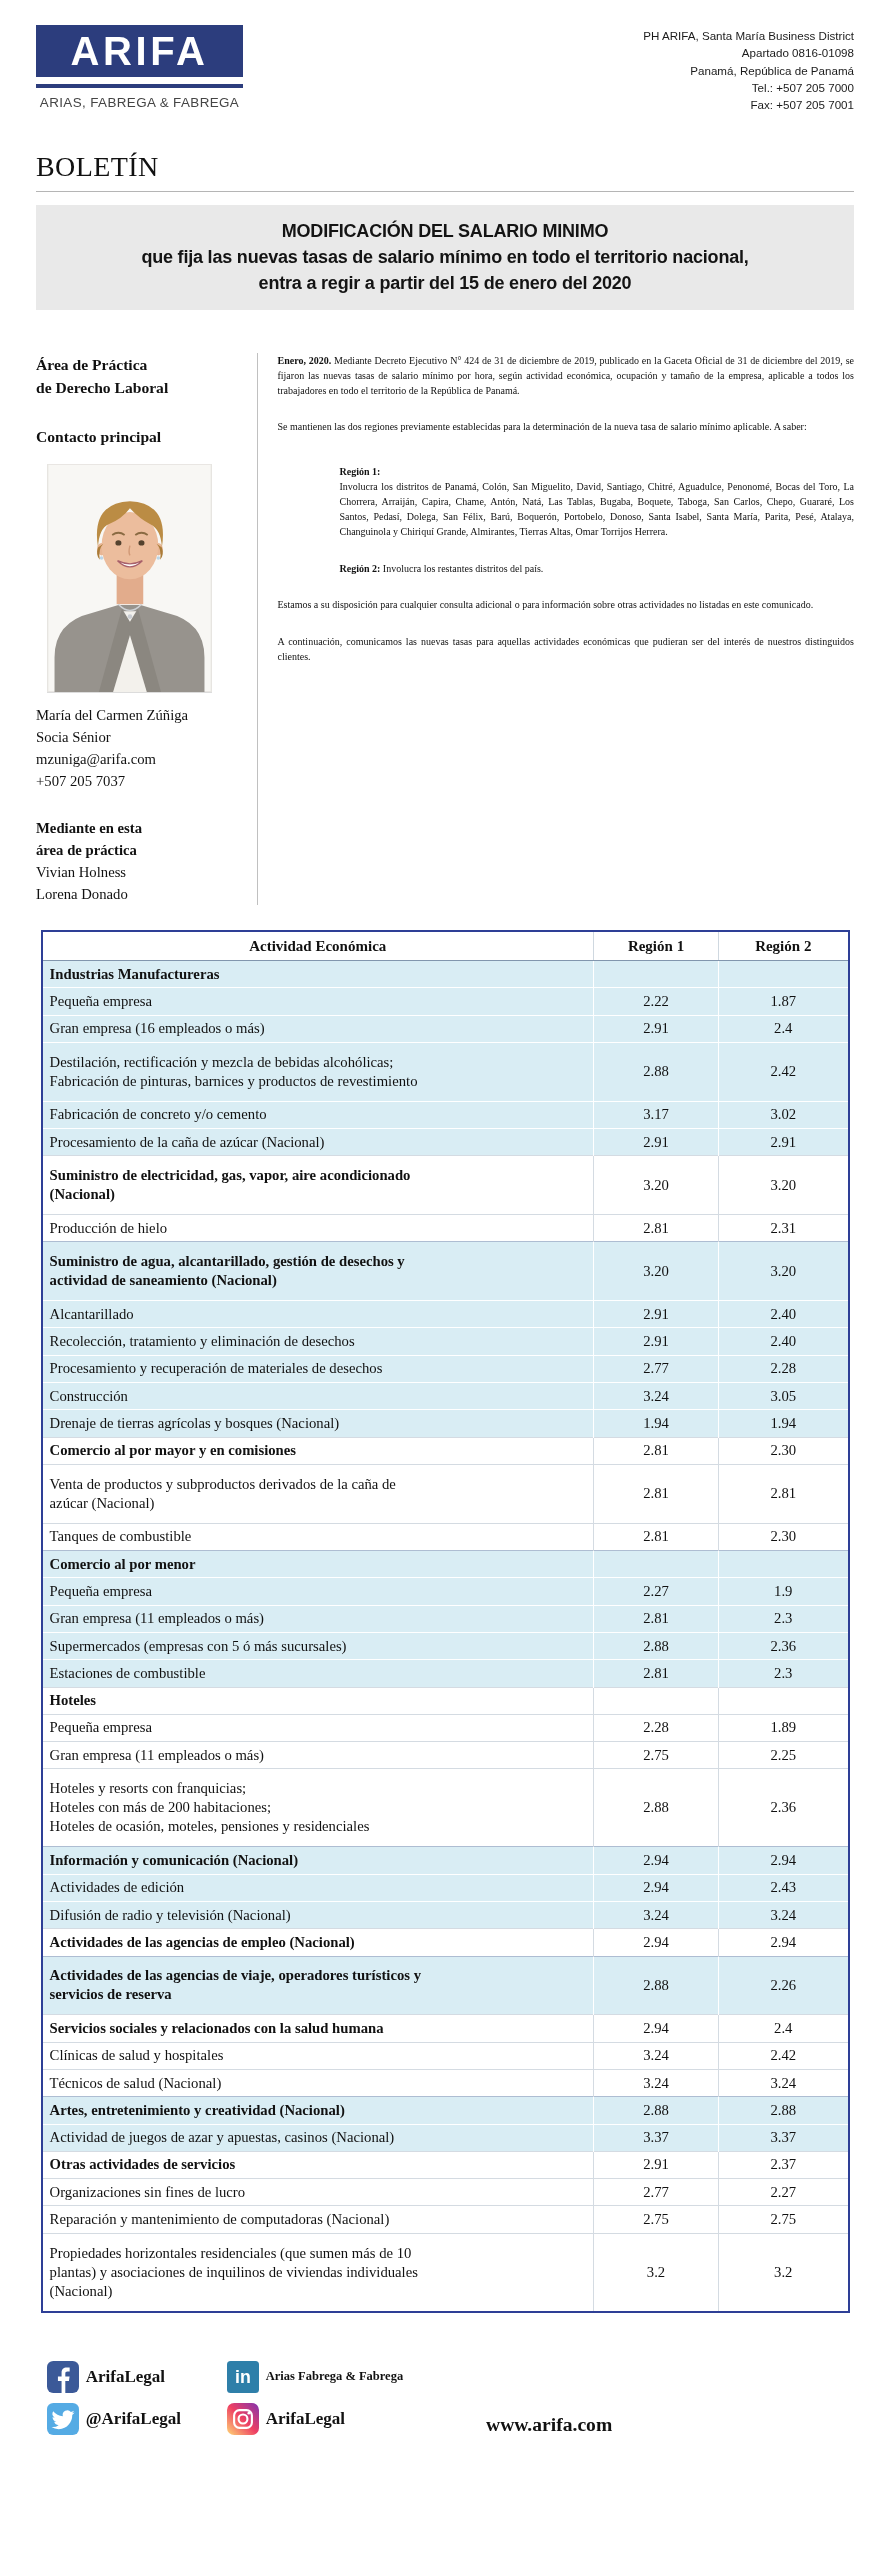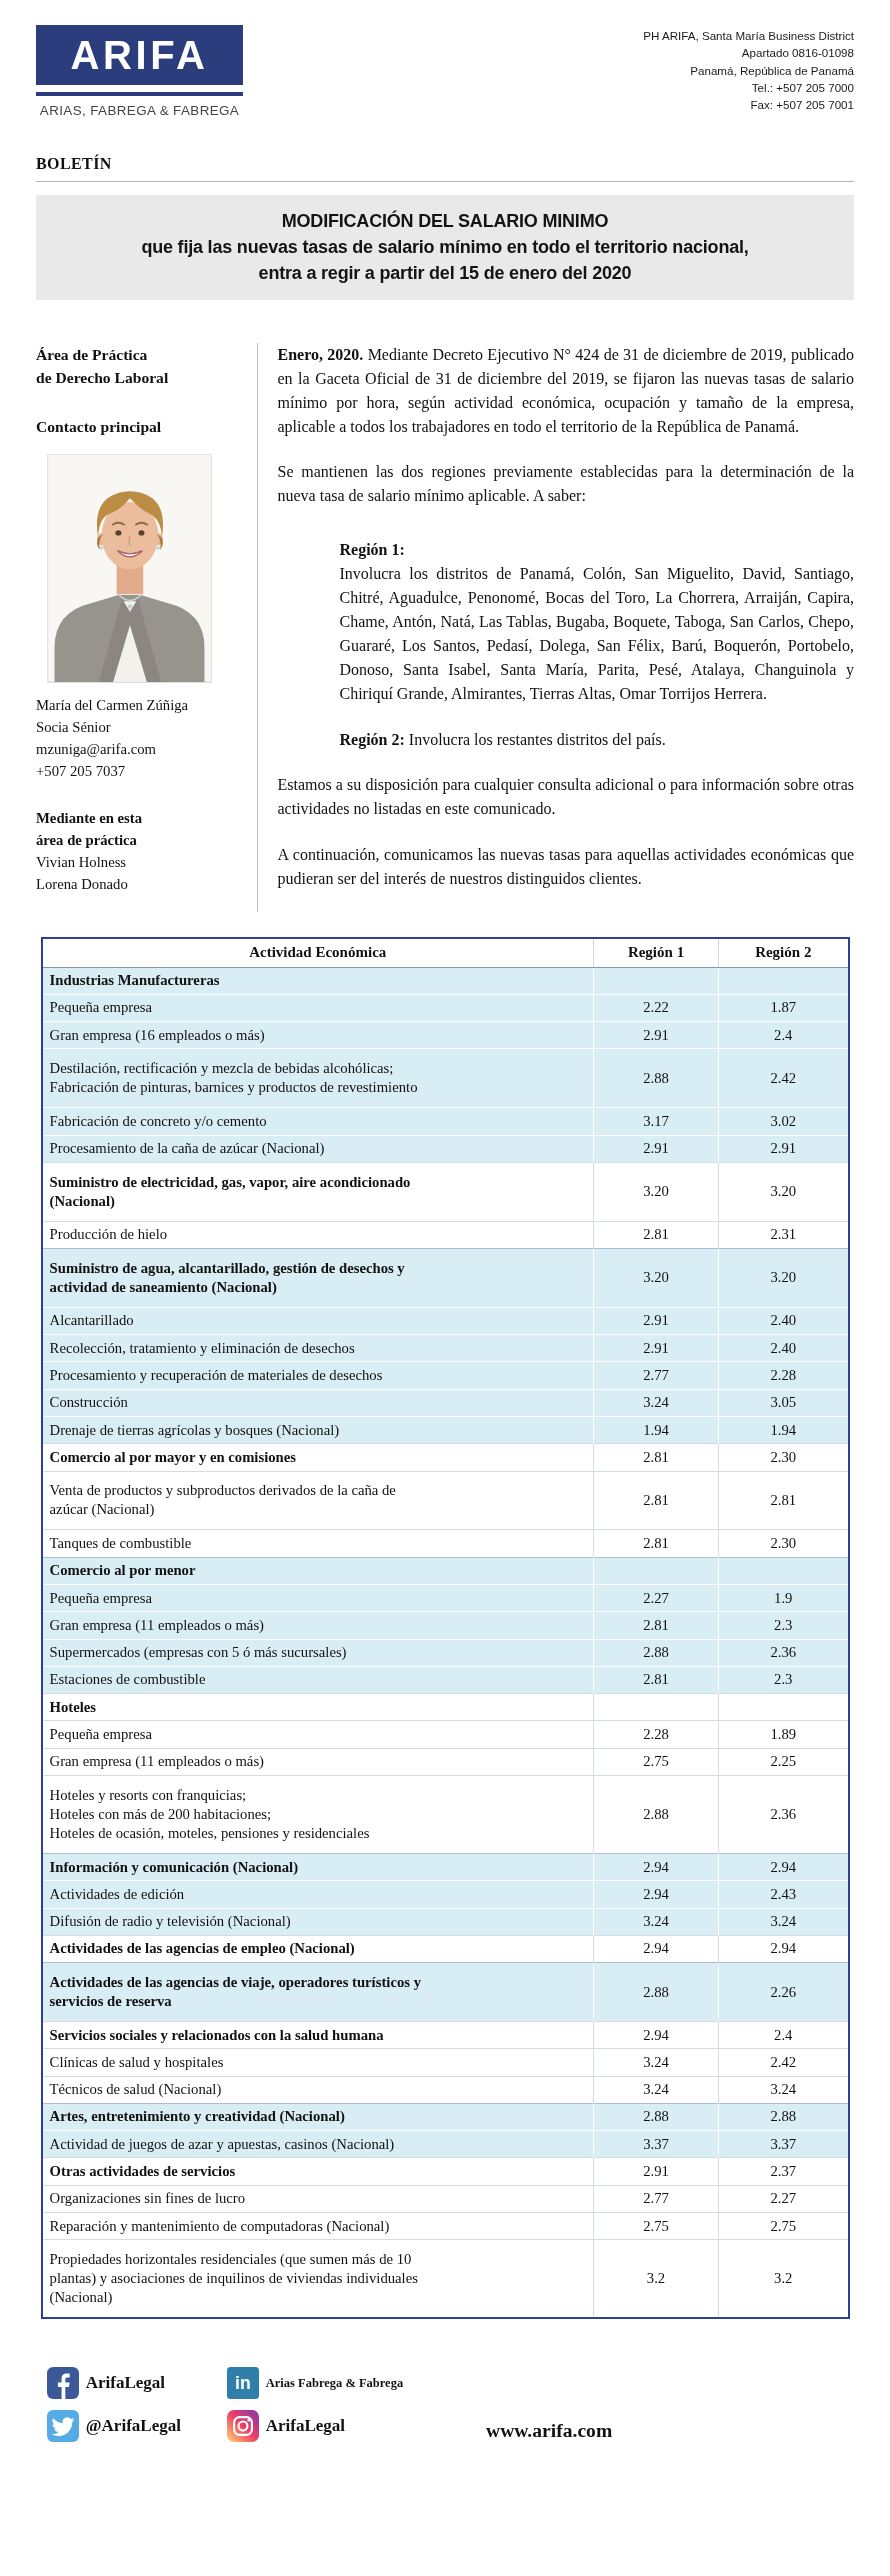--- a/index.html
+++ b/index.html
@@ -11,42 +11,42 @@
   *{box-sizing:border-box;}
   html,body{margin:0;padding:0;}
   body{
     width:890px;height:2576px;overflow:hidden;background:#fff;
     font-family:"Liberation Serif",serif;color:#111;position:relative;
   }
   .page{padding:0 36px;}
 
   
   .top{display:flex;justify-content:space-between;padding-top:25px;}
-  .logo-box{width:207px;height:60px;background:var(--brand-navy);
+  .logo-box{width:207px;height:52px;background:var(--brand-navy);
     display:flex;align-items:center;justify-content:center;}
   .logo-box span{color:#fff;font-family:"Liberation Sans",sans-serif;
     font-weight:bold;font-size:40px;letter-spacing:3.6px;}
   .logo-rule{width:207px;height:3.6px;background:var(--brand-navy);margin-top:7.1px;}
   .logo-caption{margin-top:7.1px;font-family:"Liberation Sans",sans-serif;
     font-size:13.4px;color:#454545;letter-spacing:0.4px;text-align:center;}
   .address{text-align:right;font-family:"Liberation Sans",sans-serif;
     font-size:11.6px;line-height:1.5;color:#1b1b1b;padding-top:1.8px;}
 
   
-  .bulletin-title{font-size:16px;font-weight:bold;margin:37px 0 6px;letter-spacing:0.4px;}
+  .bulletin-title{font-size:28px;font-weight:normal;margin:37px 0 6px;letter-spacing:0.4px;}
   .title-rule{height:0.9px;background:#b5b5b5;margin-top:8px;}
   .banner{background:var(--banner-bg);margin-top:13.4px;padding:12.5px 9px 14.2px;
     text-align:center;font-family:"Liberation Sans",sans-serif;font-weight:bold;color:#141414;}
   .banner-line{font-size:18px;line-height:1.45;letter-spacing:-0.2px;}
 
   
   .content{display:flex;margin-top:43px;}
   .sidebar{width:221px;flex:none;}
   .vdivider{width:0.9px;background:#c0c0c0;}
-  .main{flex:1;padding-left:19.6px;font-size:16px;line-height:1.5;text-align:justify;}
+  .main{flex:1;padding-left:19.6px;font-size:10px;line-height:1.5;text-align:justify;}
   .main p{margin:0 0 21.4px;}
   .region-block{margin:30px 0 9px 62px;}
   .region-label{font-weight:bold;}
   .region2{margin-top:1.8px;}
   .lead{font-weight:bold;}
 
   .sb-title{font-weight:bold;font-size:15.6px;line-height:1.5;white-space:pre-line;}
   .sb-contact-label{font-weight:bold;font-size:15.6px;margin-top:28.5px;}
   .photo{margin:18px 0 0 10.7px;display:block;border-bottom:1.8px solid #dcdcdc;}
   .sb-contact{margin-top:10.7px;font-size:14.7px;line-height:1.5;}

